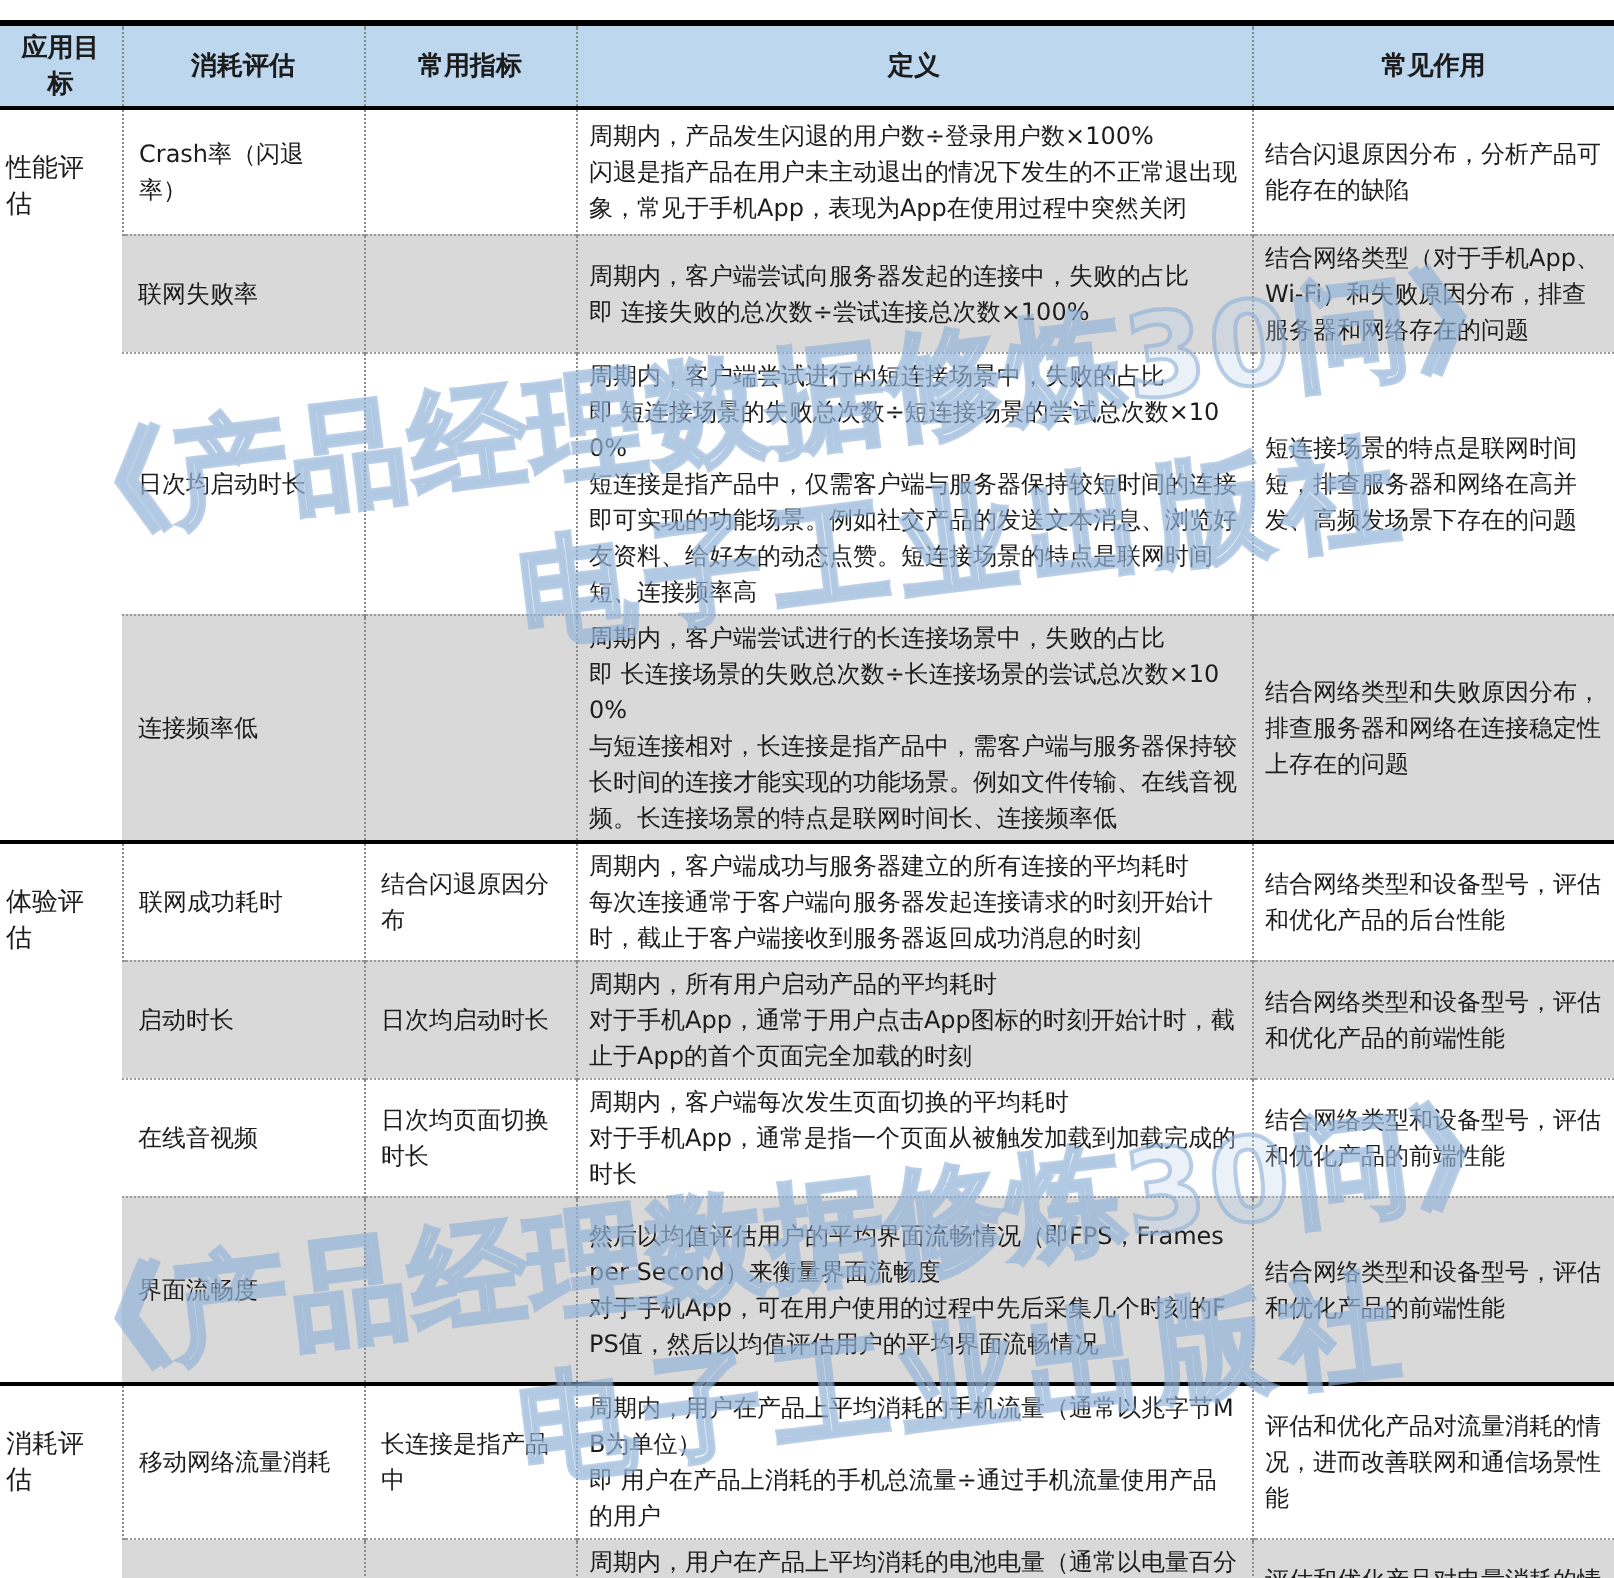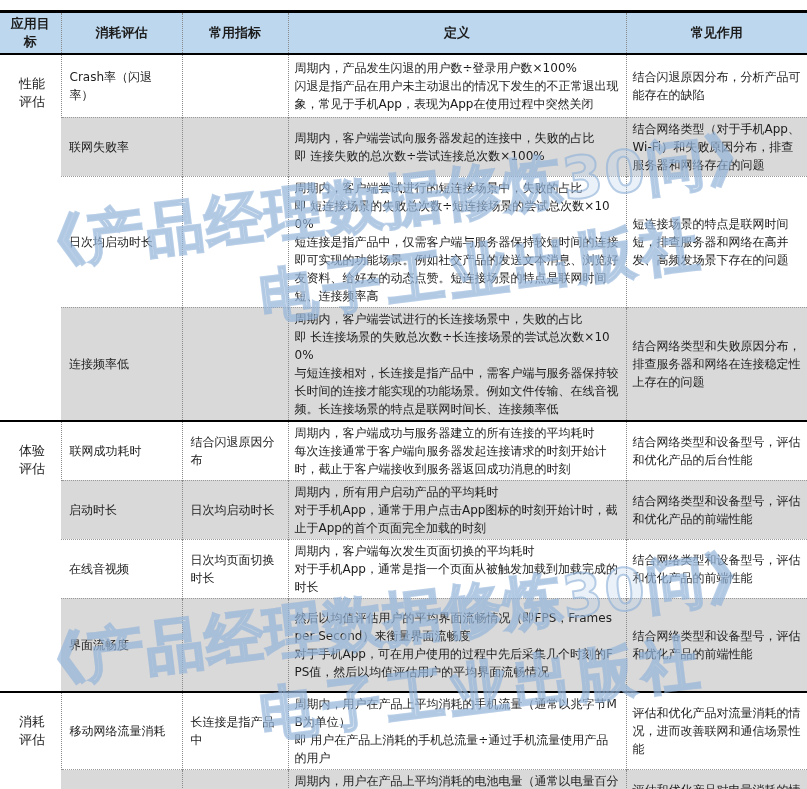--- a/index.html
+++ b/index.html
@@ -20,21 +20,21 @@
   th:first-child,td.goal{border-left:none;}
   tbody tr > td:first-child{border-left:none;}
   thead th{
     background:#BDD7EE;font-weight:bold;text-align:center;font-size:13px;height:29px;
     border-top:3px solid #000;border-bottom:2px solid #000;
   }
   tbody tr{border-bottom:1px dotted #9a9a9a;}
   tbody tr.sec-end{border-bottom:2px solid #000;}
   tbody tr.table-end{border-bottom:3px solid #000;}
   tr.shaded td{background:#D9D9D9;}
-  td.goal{background:#ffffff !important;vertical-align:top;padding-top:20px;padding-left:19px;font-size:13px;}
+  td.goal{background:#ffffff !important;vertical-align:top;padding-top:20px;padding-left:3px;font-size:13px;}
   td.name,td.metric{line-height:18px;padding-left:8px;margin-left:48px;}
   td.def,td.use{white-space:pre-line;line-height:18px;}
   
   tr.h63{height:63px;} tr.h55{height:55px;} tr.h124{height:124px;} tr.h111{height:111px;}
   tr.h56{height:56px;} tr.h57{height:57px;} tr.h94{height:94px;} tr.h71{height:71px;}
   
   .watermark{
     position:absolute;left:22px;width:830px;z-index:5;pointer-events:none;
     transform:rotate(-7deg);transform-origin:0 0;font-weight:bold;
     color:rgba(185,208,233,0.30);

